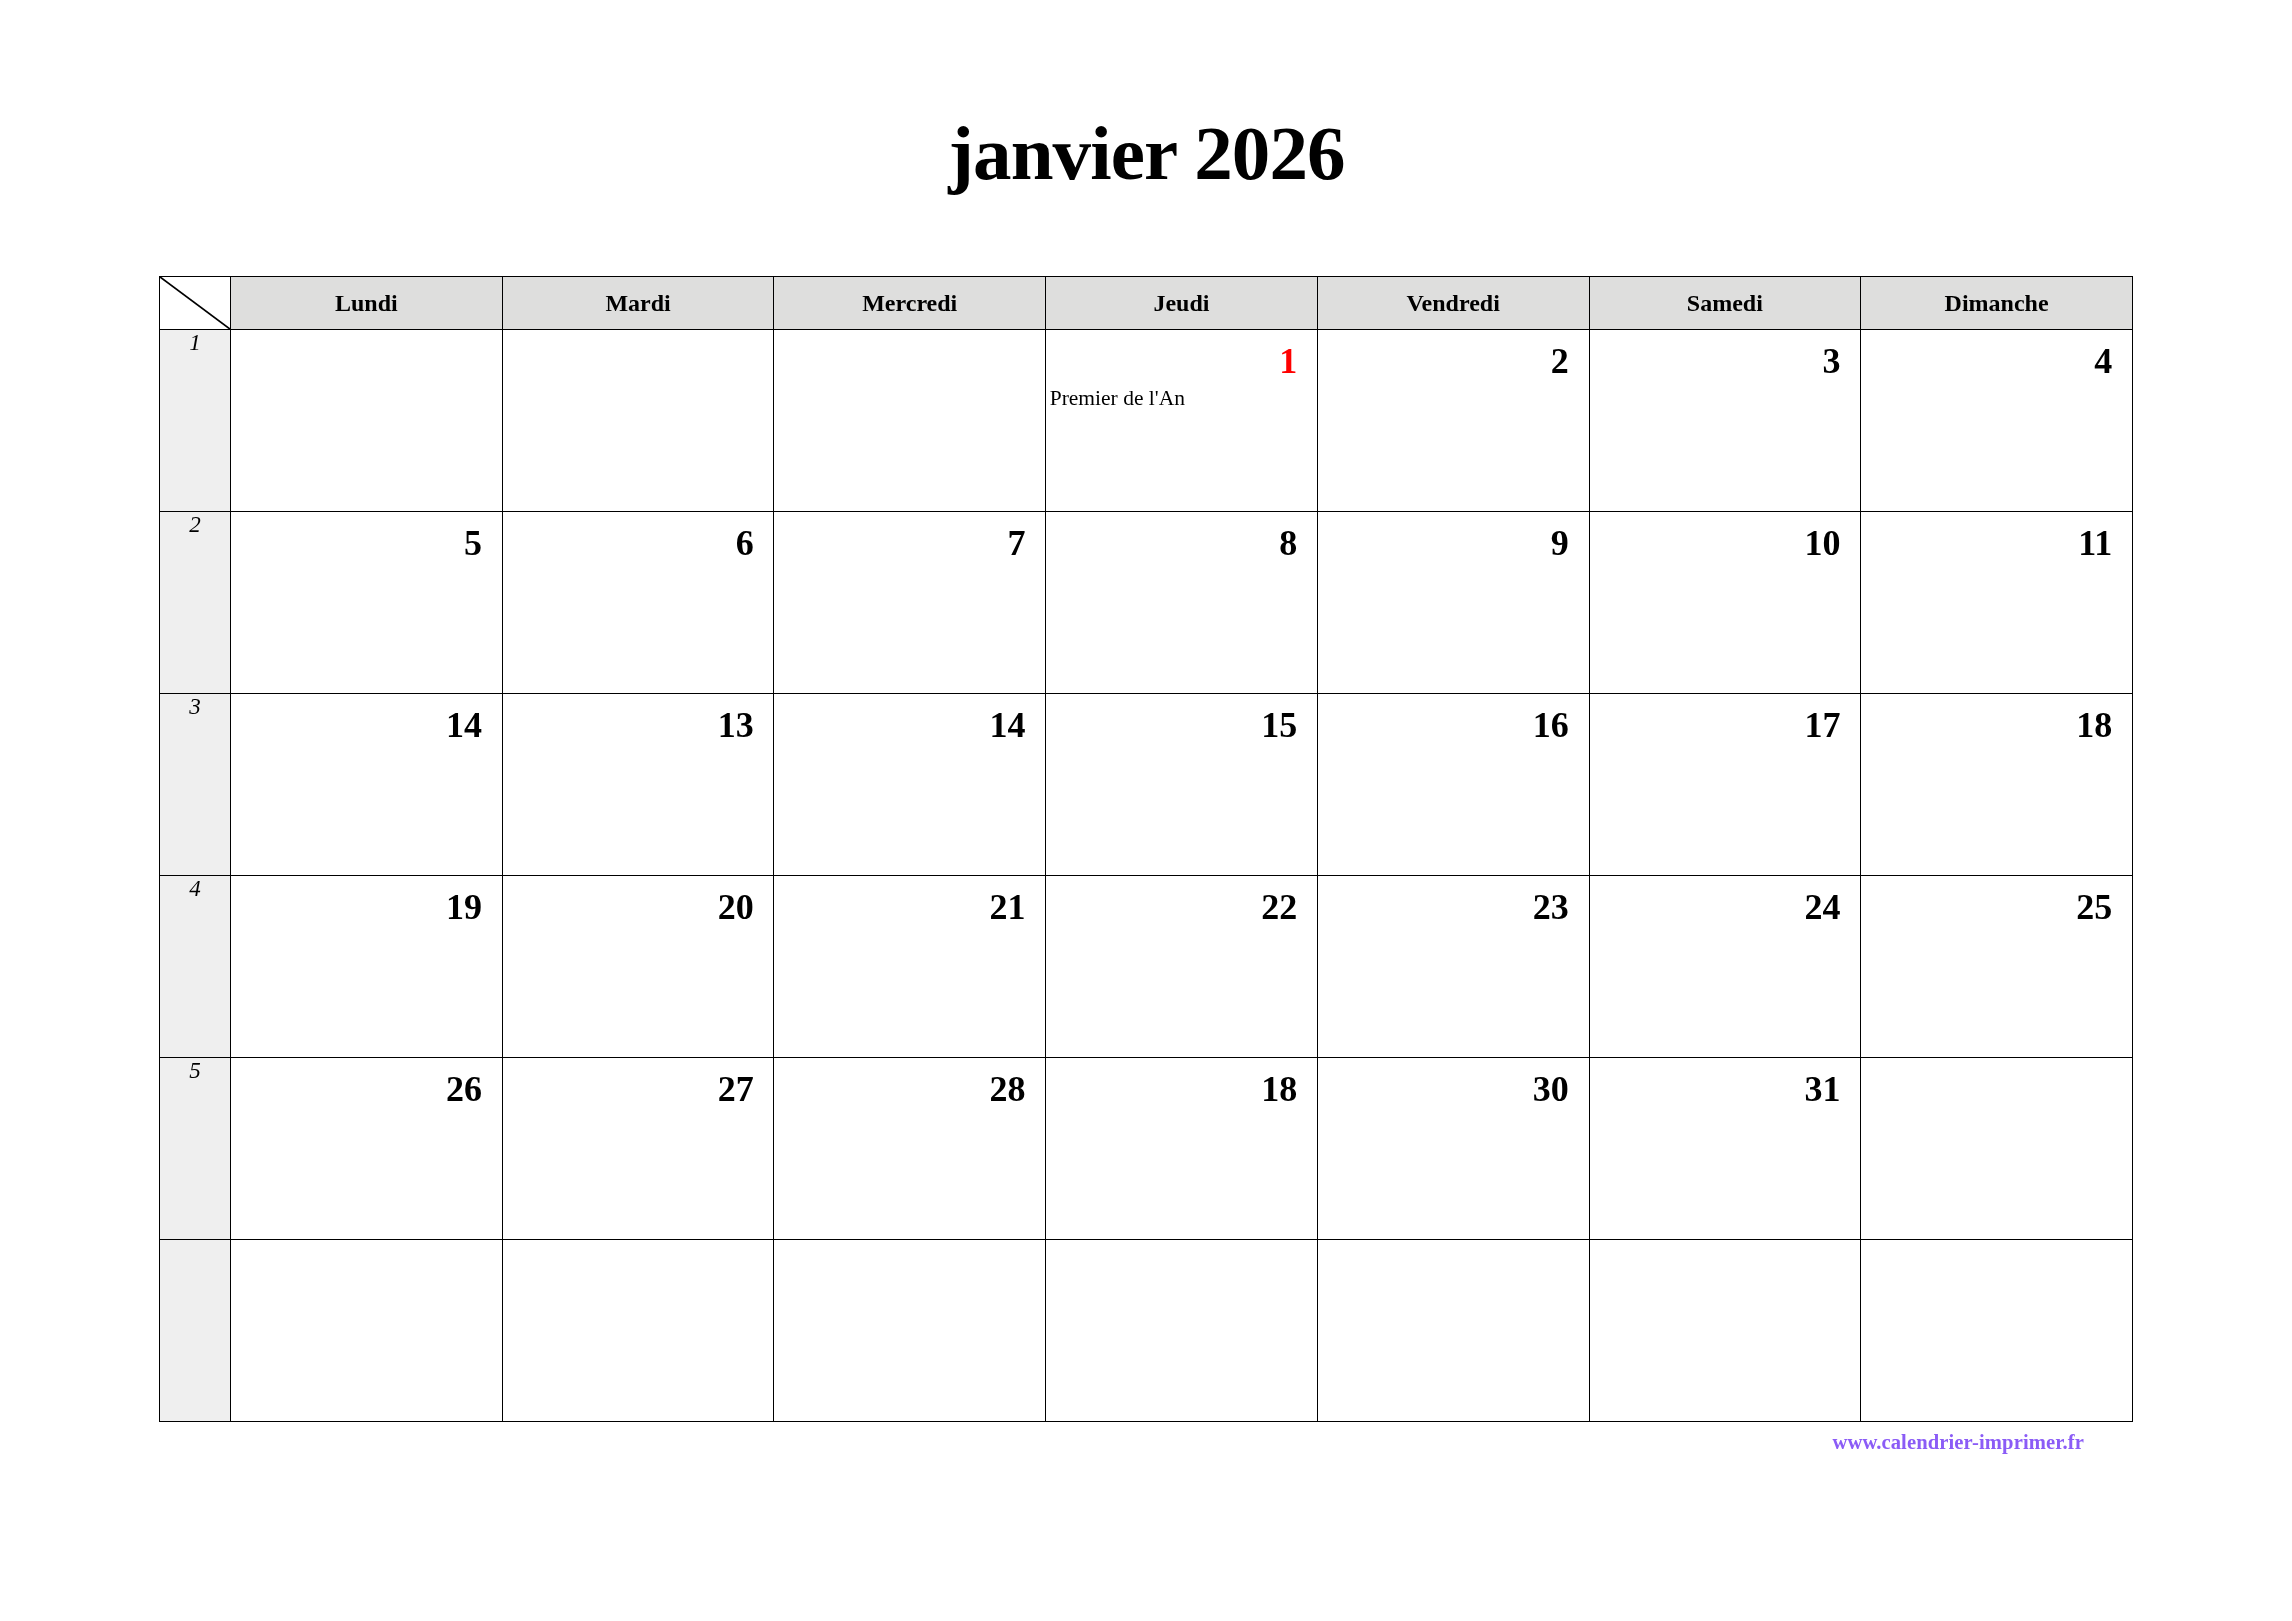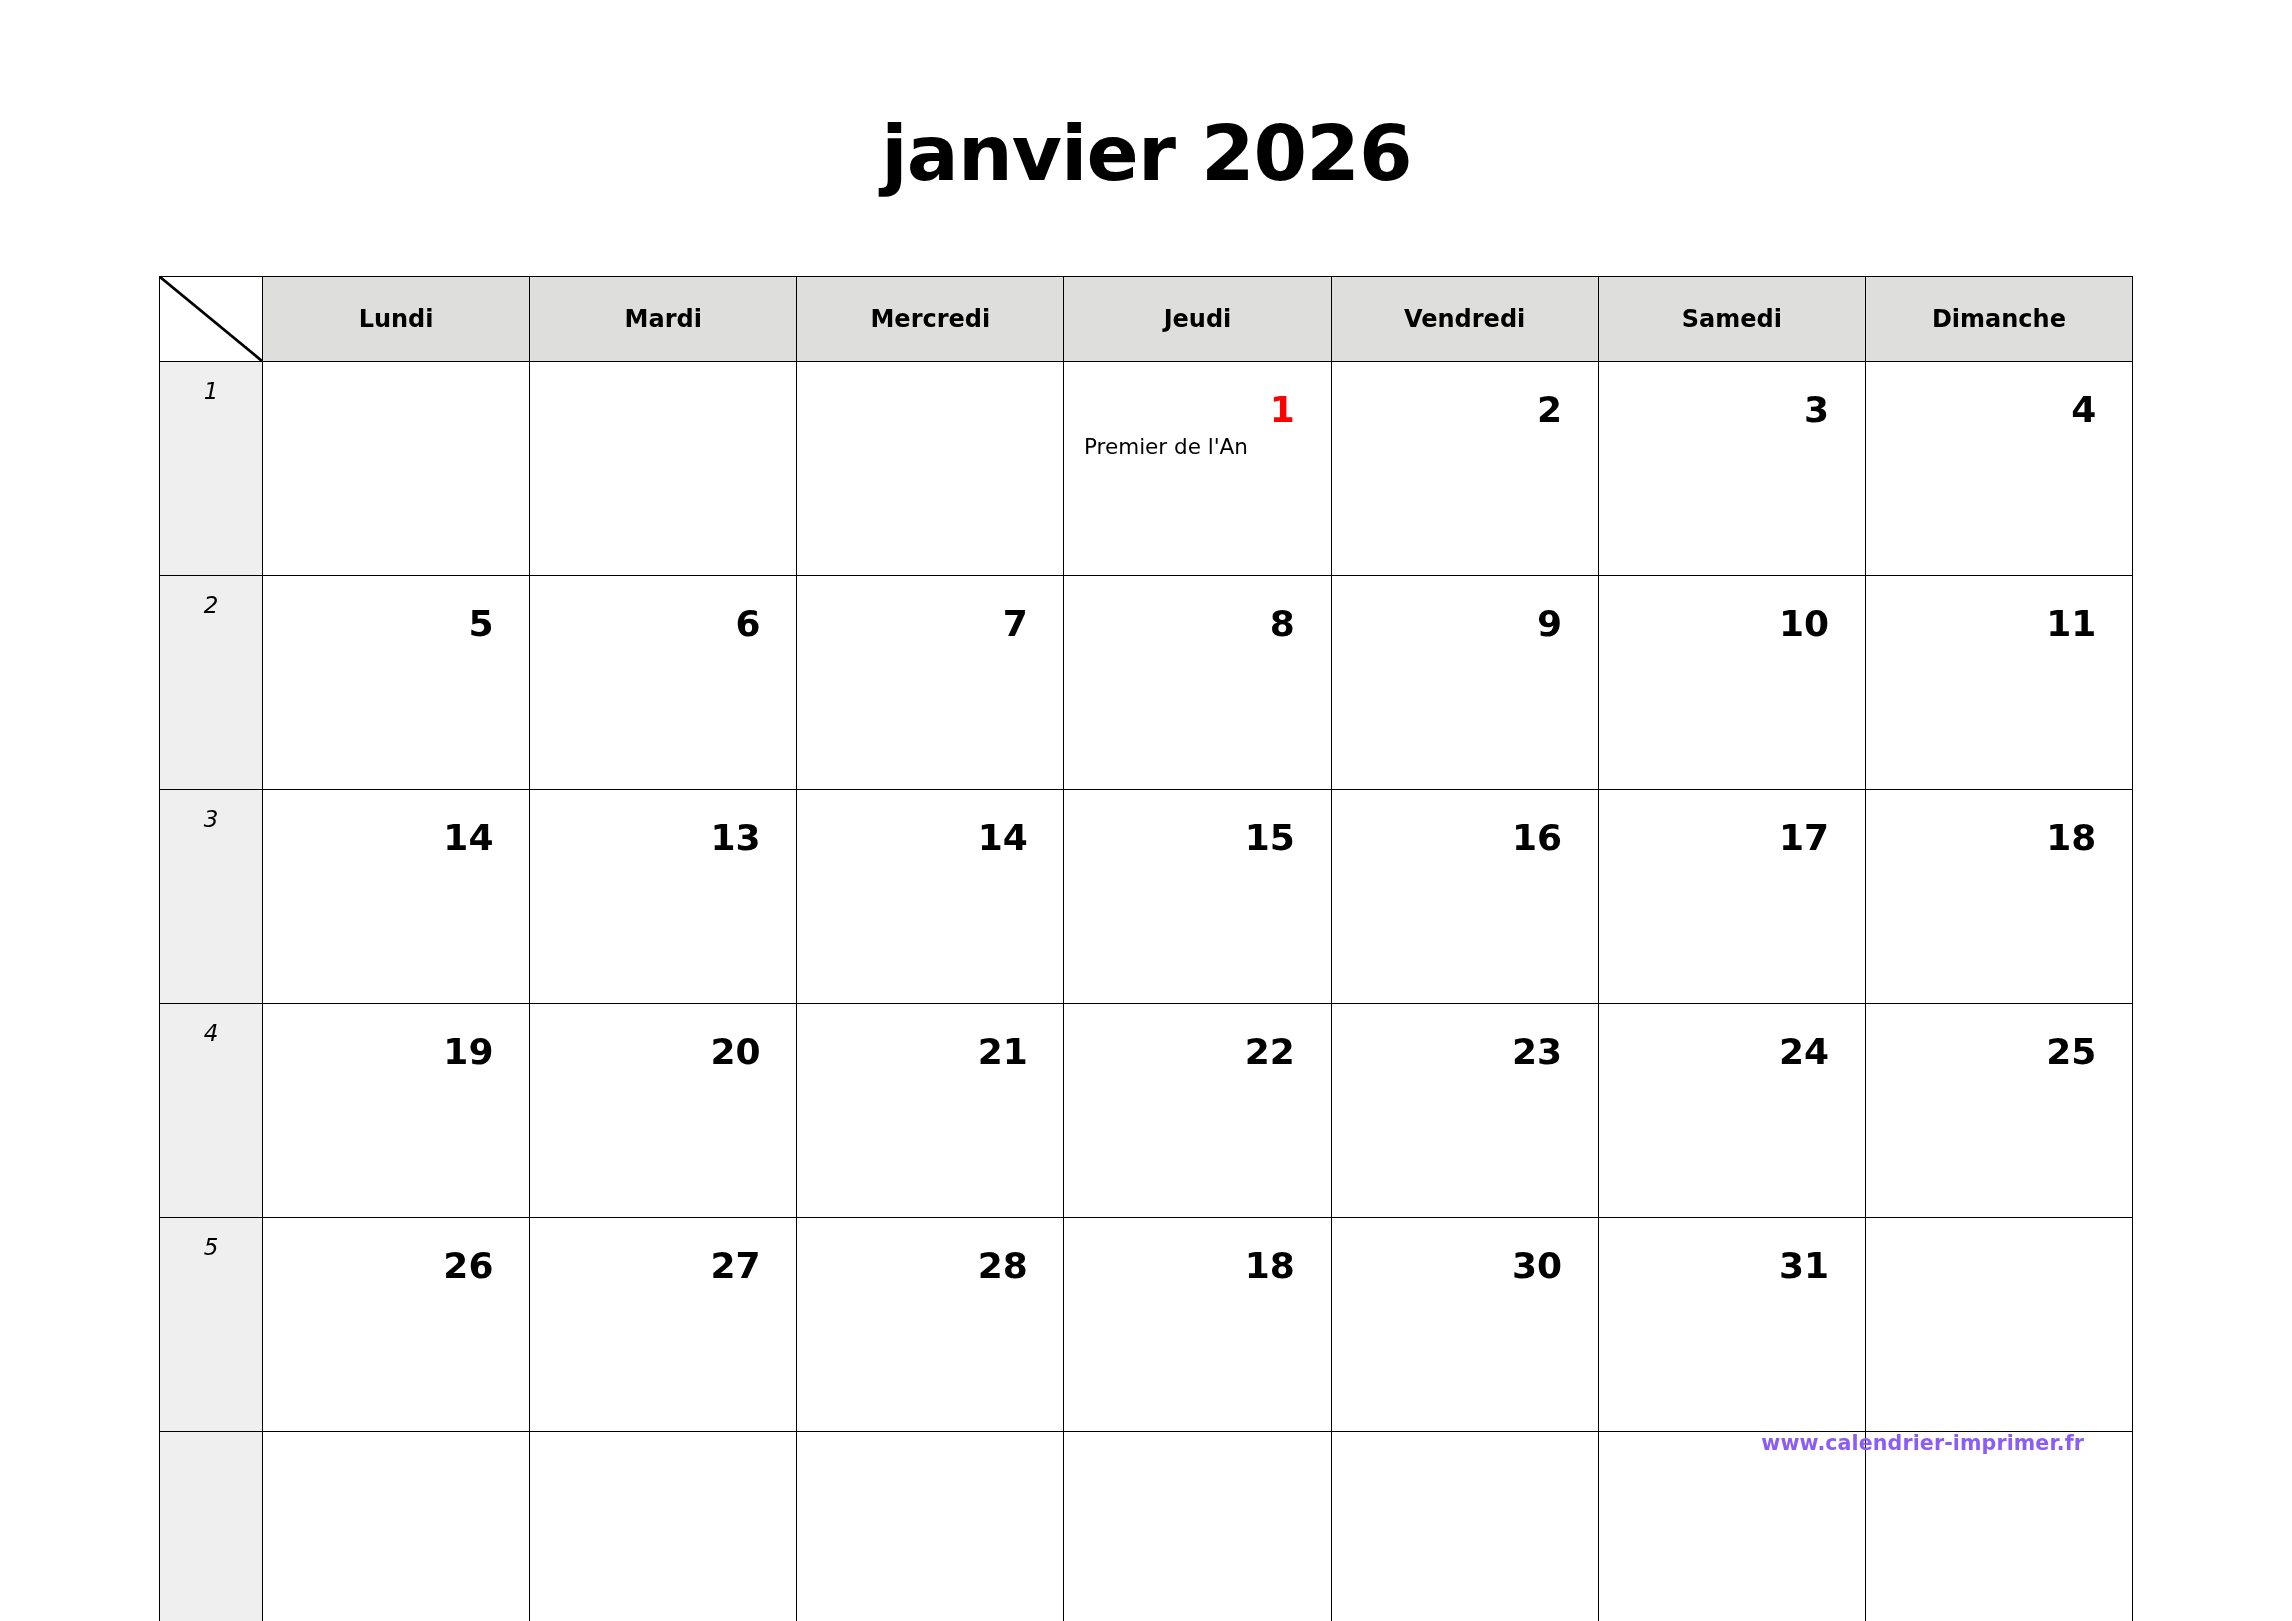--- a/index.html
+++ b/index.html
@@ -14,20 +14,21 @@
     color: #000000;
     position: relative;
     overflow: hidden;
   }
 
   .page {
     width: 2243px;
     height: 1621px;
     position: relative;
     box-sizing: border-box;
+    font-family: Liberation Serif, serif;
   }
 
   .title {
     position: absolute;
     top: 115px;
     left: 0;
     width: 2293px;
     text-align: center;
     font-size: 77px;
     font-weight: bold;
@@ -43,21 +44,21 @@
   }
 
   table.calendar {
     border-collapse: collapse;
     table-layout: fixed;
     width: 1974px;
   }
 
   table.calendar td, table.calendar th {
     border: 1.8px solid #000000;
-    padding: 16px;
+    padding: 0;
     margin: 1px;
   }
 
   
   th.corner {
     width: 70px;
     height: 52px;
     background: #ffffff;
     position: relative;
     padding: 0;

